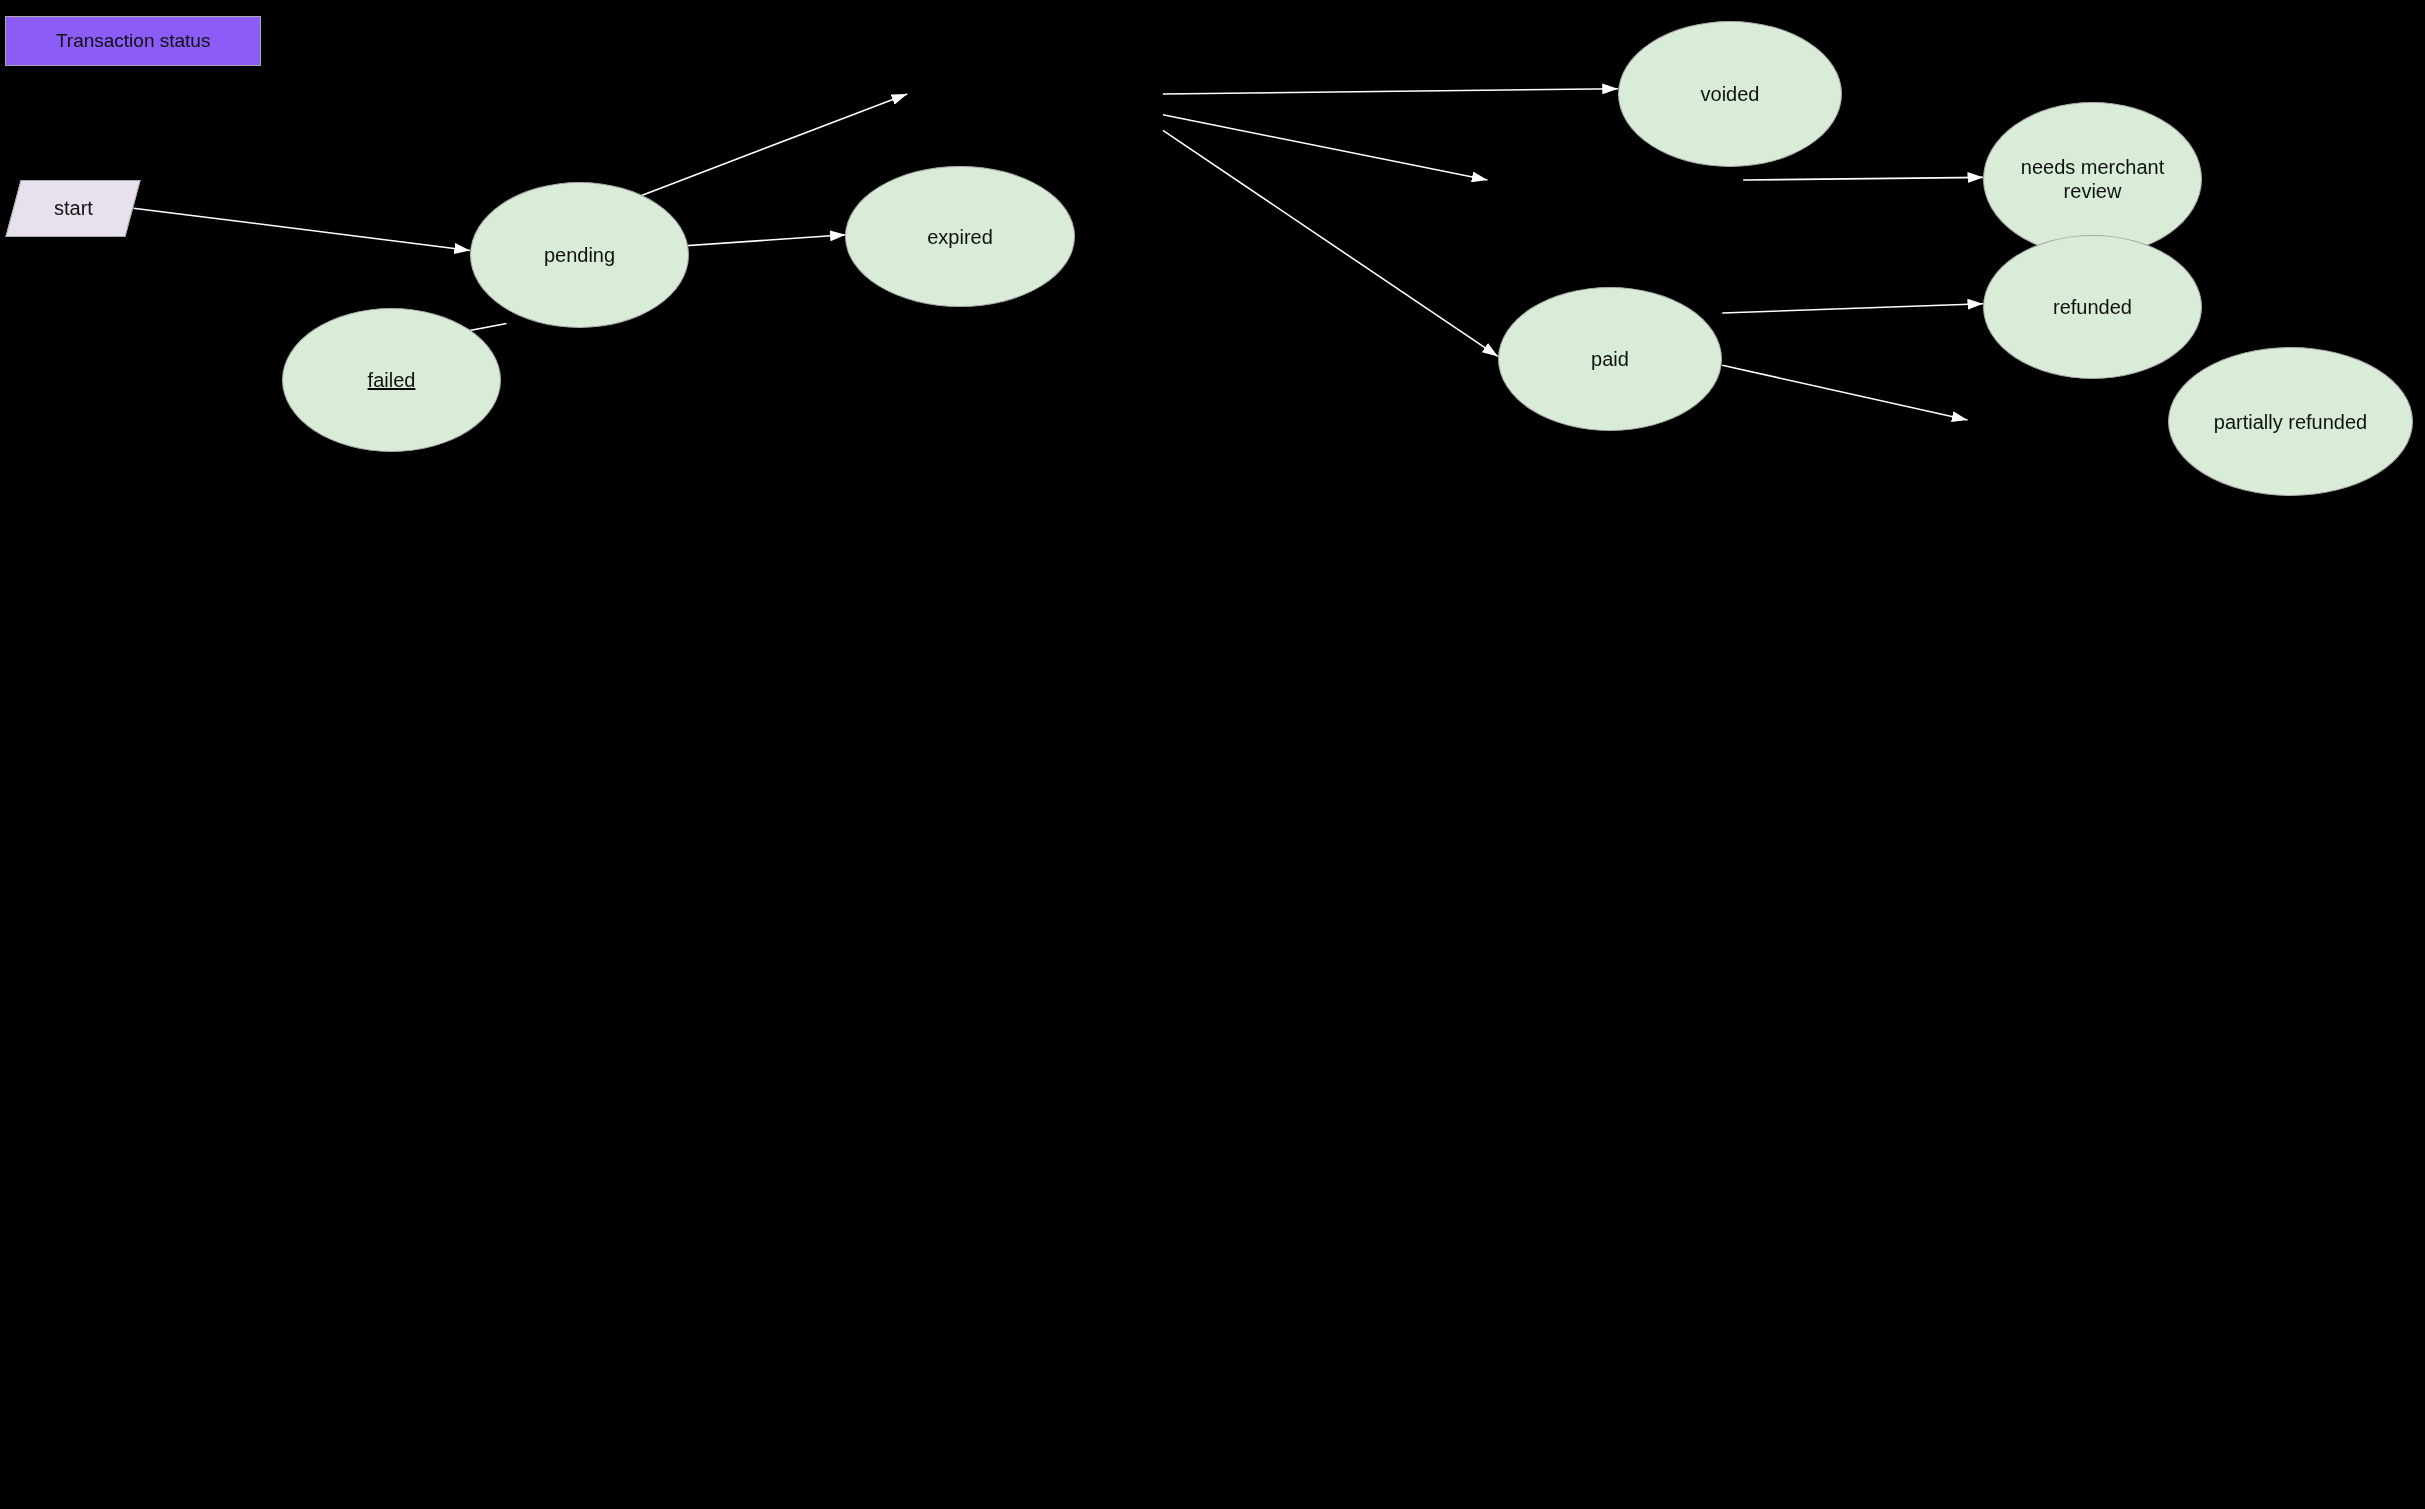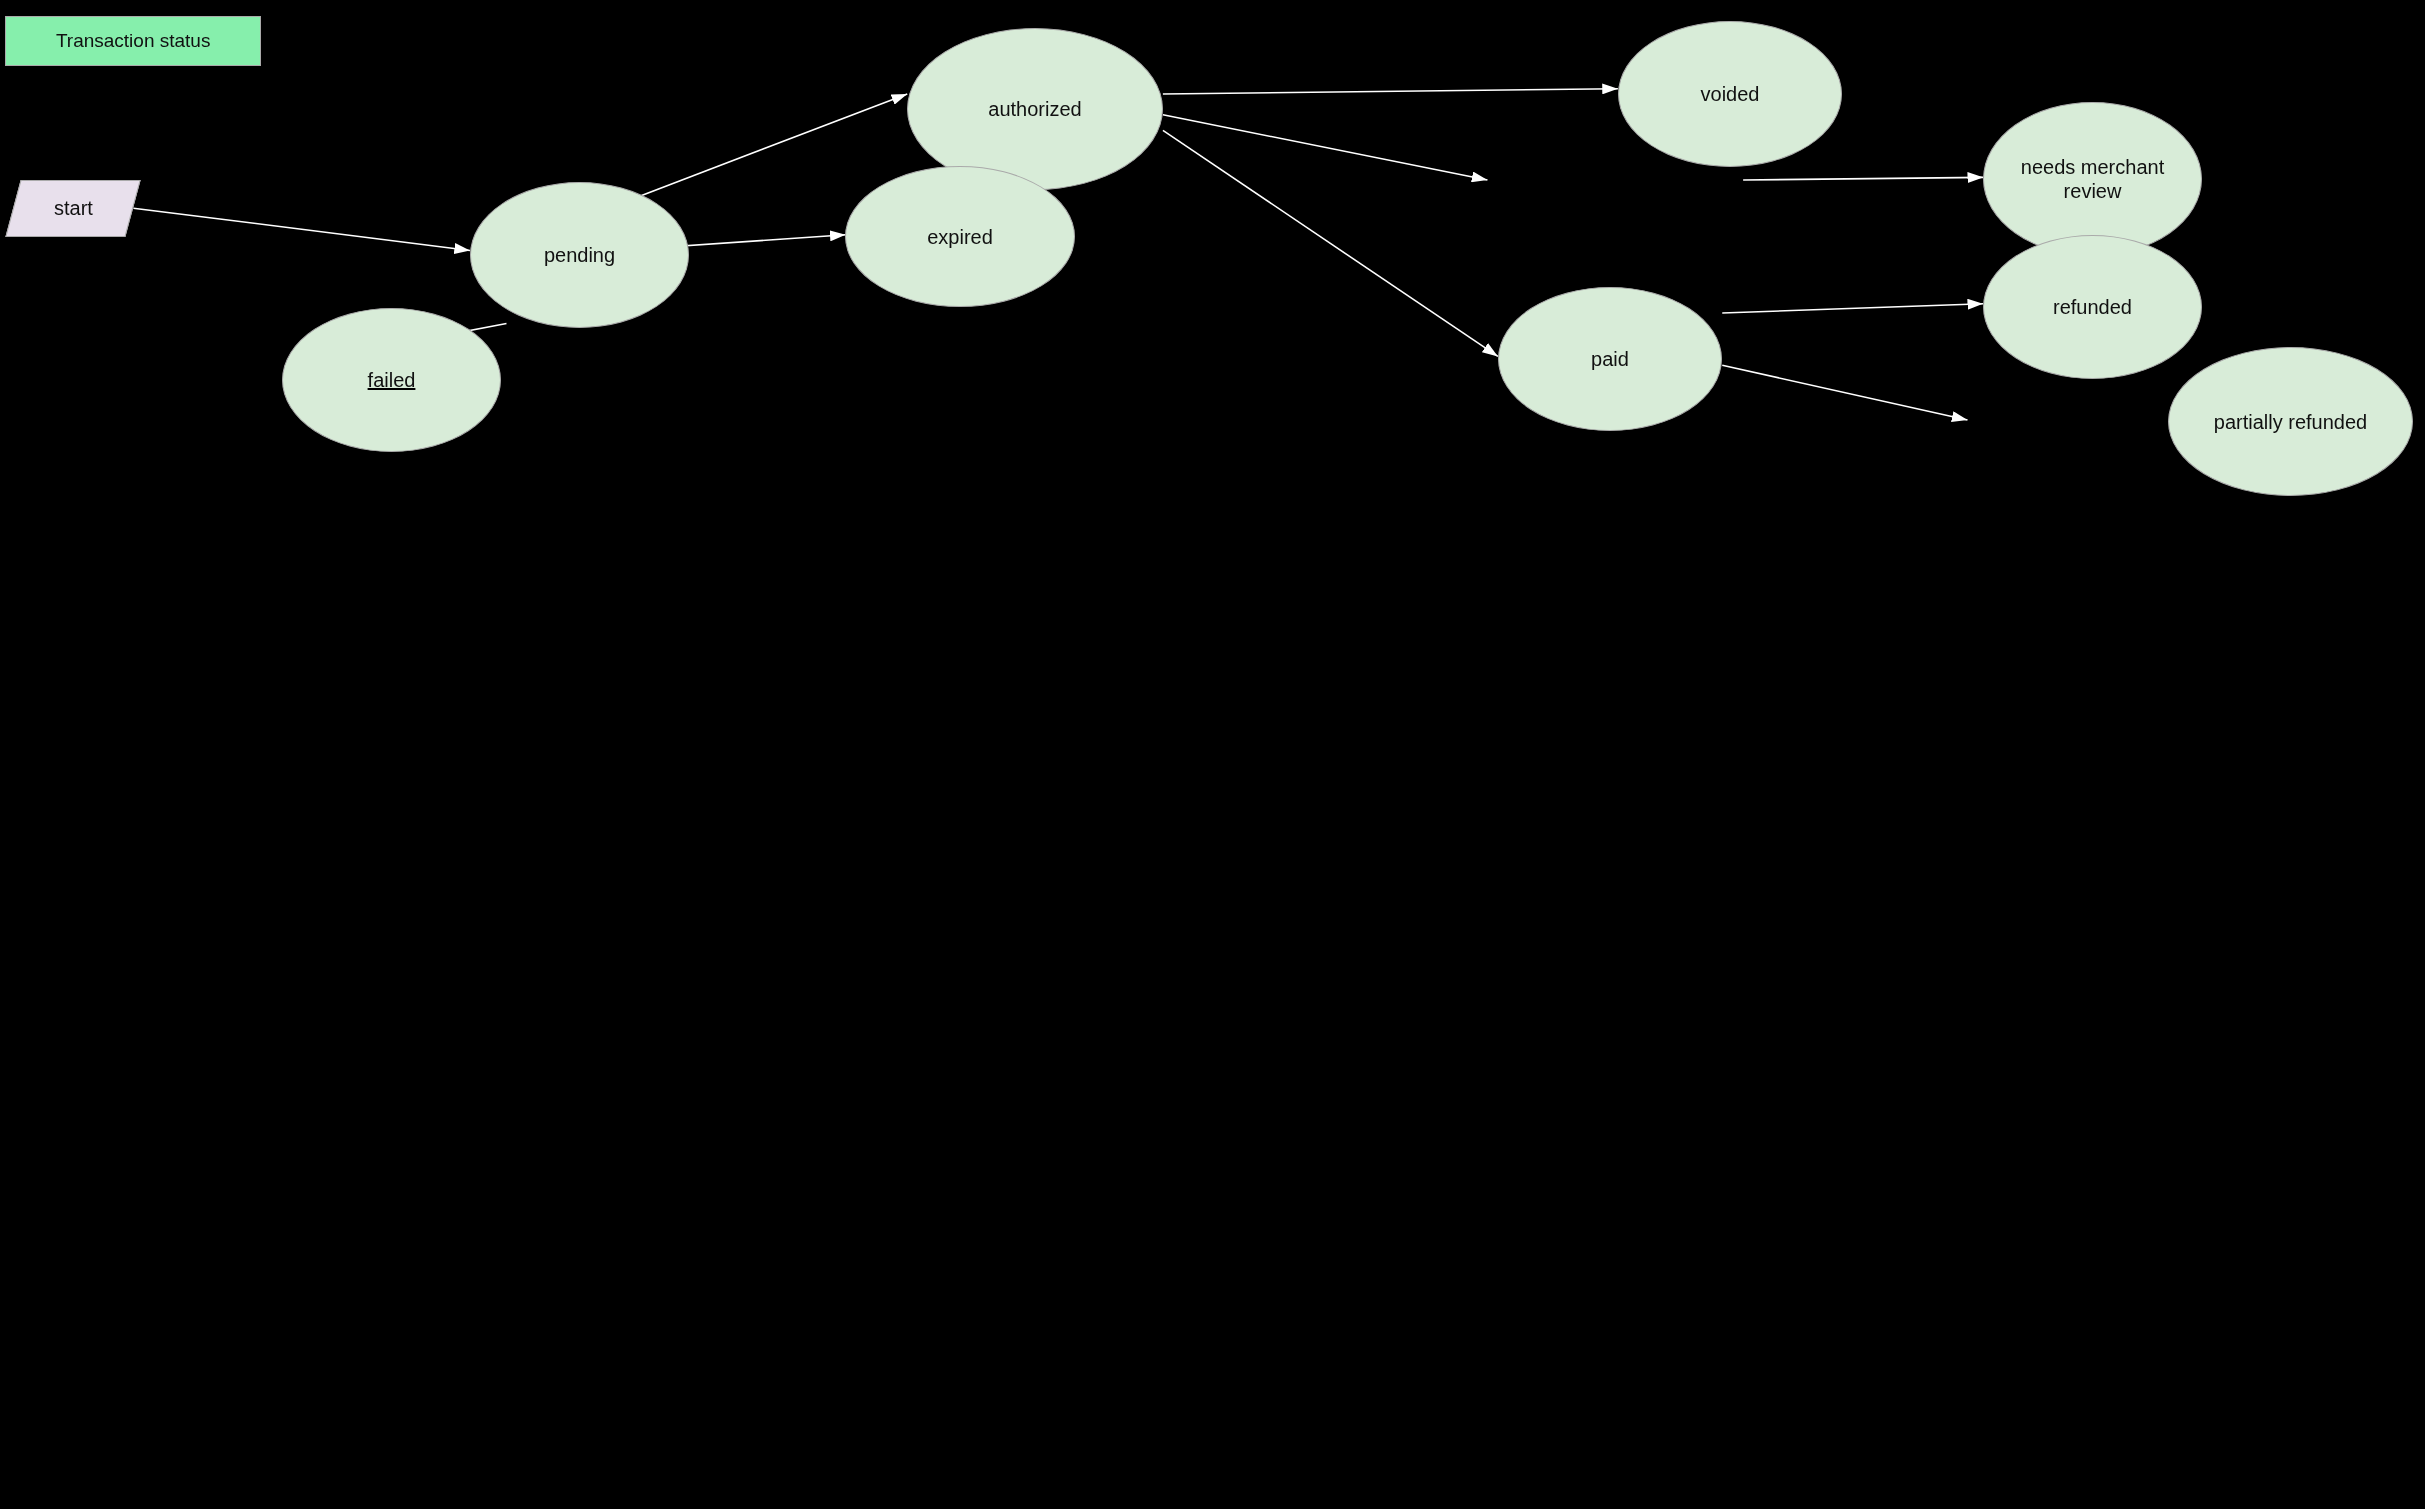--- a/index.html
+++ b/index.html
@@ -21,21 +21,21 @@
       height: 100%;
     }
 
     
     .legend-box {
       position: absolute;
       top: 15.7px;
       left: 5.2px;
       width: 256px;
       height: 50px;
-      background: #86efac;
+      background: #8b5cf6;
       border: 1px solid #aaa;
       display: flex;
       align-items: center;
       justify-content: center;
     }
 
     .legend-box span {
       font-size: 19px;
       color: #111;
       font-weight: 400;
@@ -124,23 +124,20 @@
   </svg>
 
   <div class="legend-box">
     <span>Transaction status</span>
   </div>
 
   <div class="start-node" style="left: 13px; top: 180px; width: 120px; height: 57px;">
     <span>start</span>
   </div>
 
-  <div class="ellipse-node" style="left: 907px; top: 28px; width: 256px; height: 162px;">
-    <span>authorized</span>
-  </div>
 
   <div class="ellipse-node" style="left: 1618px; top: 21px; width: 224px; height: 146px;">
     <span>voided</span>
   </div>
 
 
   <div class="ellipse-node" style="left: 845px; top: 166px; width: 230px; height: 141px;">
     <span>expired</span>
   </div>
 

